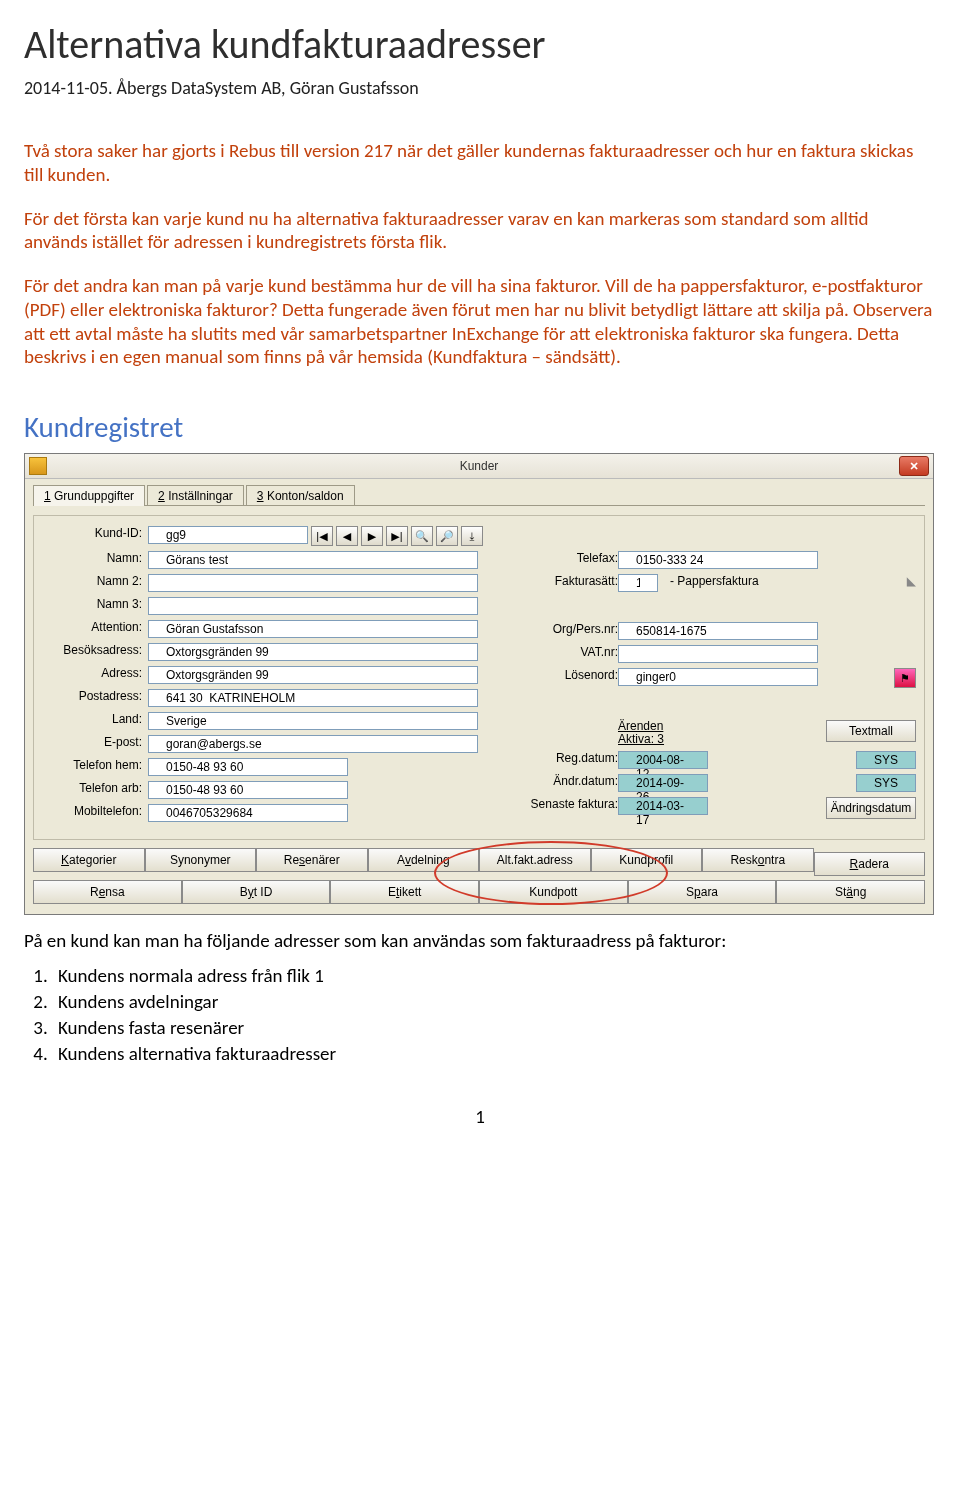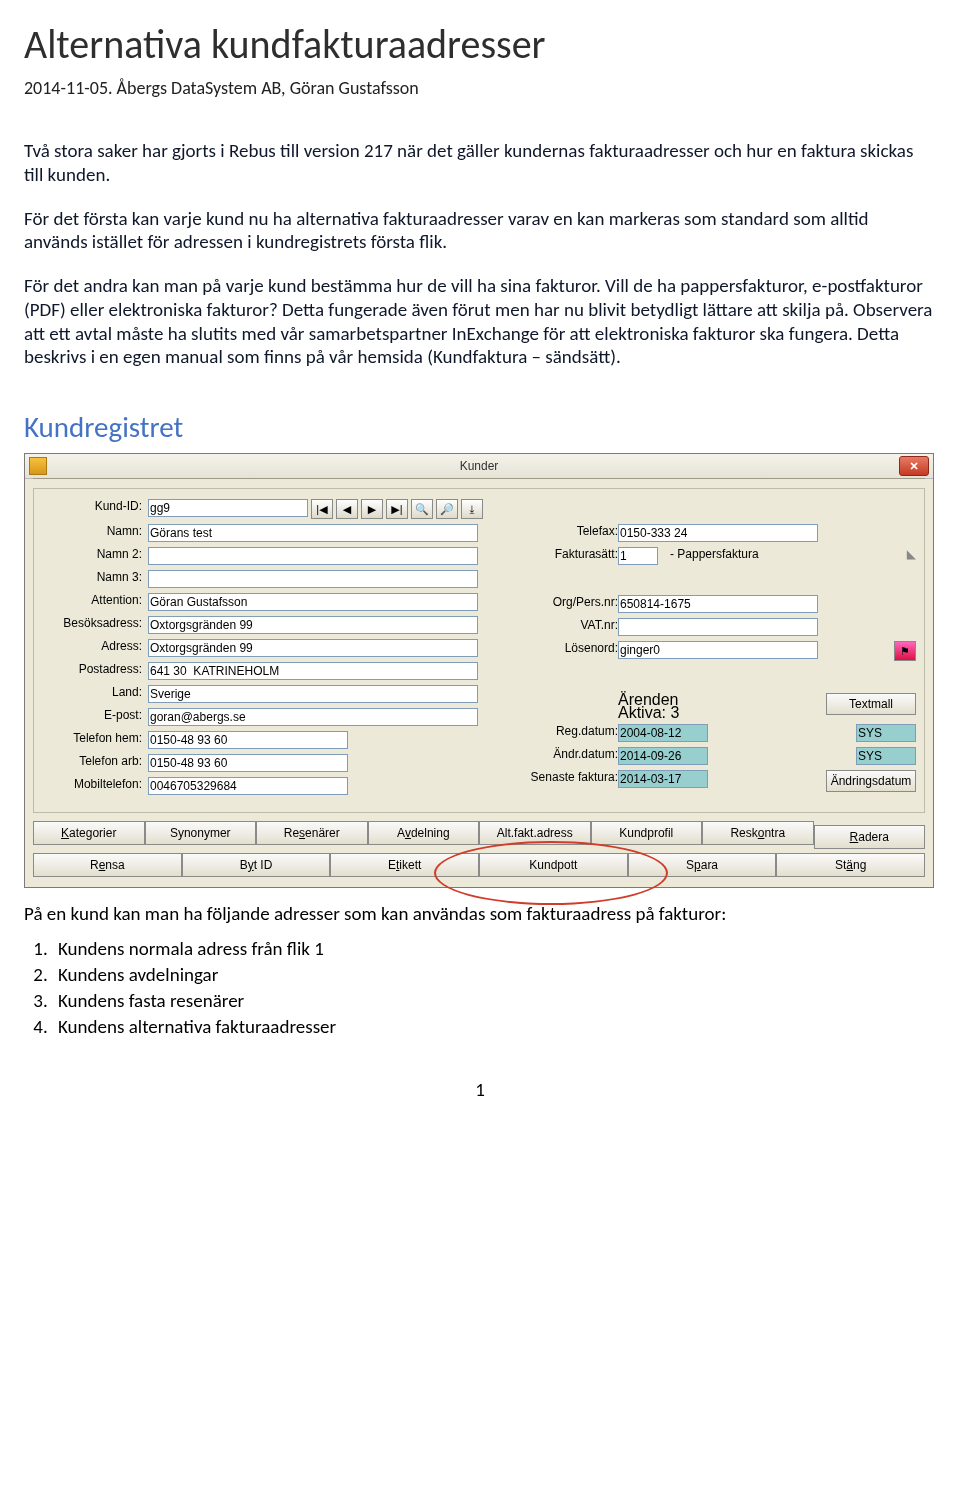--- a/index.html
+++ b/index.html
@@ -20,21 +20,21 @@
   }
   .byline {
     font-size: 18px;
     margin: 0 0 40px 0;
     color: #222;
   }
   p.body {
     font-size: 19px;
     line-height: 1.25;
     margin: 0 0 20px 0;
-    color: #0f172a;
+    color: #c2410c;
   }
   h2.section {
     font-size: 29px;
     font-weight: 400;
     color: #4472c4;
     margin: 40px 0 8px 0;
     font-family: Calibri, Arial, sans-serif;
   }
 
   
@@ -109,21 +109,21 @@
   .coll { width: 100px; text-align:right; padding-right:6px; font-size:12px; }
   .colr { width: 100px; text-align:right; font-size:12px; }
   .twocol { display:flex;gap:40px; }
   .leftcol { width: 450px; }
   .rightcol { width: 430px; }
 
   input.txt, .txtbox {
     border: 1px solid #7f9db9;
     background:#fff;
     height:18px;
-    padding:1px 1px;
+    padding:1px 17px;
     font-family: Tahoma, Arial, sans-serif;
     font-size:12px;
     box-sizing:border-box;
   }
   .txtbox.teal { background:#97cfcf; color:#000; }
   .w-id { width: 160px; }
   .w-long { width: 330px; }
   .w-med  { width: 200px; }
   .w-code { width: 40px; }
   .w-date { width: 90px; }
@@ -196,20 +196,31 @@
 <h2 class="section">Kundregistret</h2>
 
 <div class="dialog-wrap">
 <div class="dialog">
   <div class="titlebar">
     <div class="icon"></div>
     <span class="title">Kunder</span>
     <div class="close">✕</div>
   </div>
 
+  <div class="tabs">
+    <div class="tab active">
+      <span class="u">1</span>&nbsp;<span>Grunduppgifter</span>
+    </div>
+    <div class="tab">
+      <span class="u">2</span>&nbsp;<span>Inställningar</span>
+    </div>
+    <div class="tab">
+      <span class="u">3</span>&nbsp;<span>Konton/saldon</span>
+    </div>
+  </div>
   <div class="tabunderline"></div>
 
   <div class="panel">
     <div class="row">
       <div class="coll">Kund-ID:</div>
       <input class="txt w-id" value="gg9" style="">
       <div class="iconbtn">|◀</div>
       <div class="iconbtn">◀</div>
       <div class="iconbtn">▶</div>
       <div class="iconbtn">▶|</div>
@@ -291,21 +302,21 @@
               <input class="txt w-med" style="">
             </div>
         <div class="row">
           <div class="colr">Lösenord:</div>
           <input class="txt w-med" value="ginger0" style="">
           <div class="iconbtn" style="margin-left:auto;background:linear-gradient(#f6b,#d14);">⚑</div>
         </div>
         <div class="row" style="height:22px;"></div>
         <div class="row">
           <div style="width:100px;"></div>
-          <div style="font-size:16px;line-height:13px;">
+          <div style="font-size:12px;line-height:13px;text-decoration:underline;">
             <div>Ärenden</div>
             <div>Aktiva: 3</div>
           </div>
           <div style="margin-left:auto;">
             <div class="winbtn" style="width:90px;height:22px;">Textmall</div>
           </div>
         </div>
         <div class="row">
           <div class="colr">Reg.datum:</div>
           <div class="txtbox teal w-date">2004-08-12</div>

